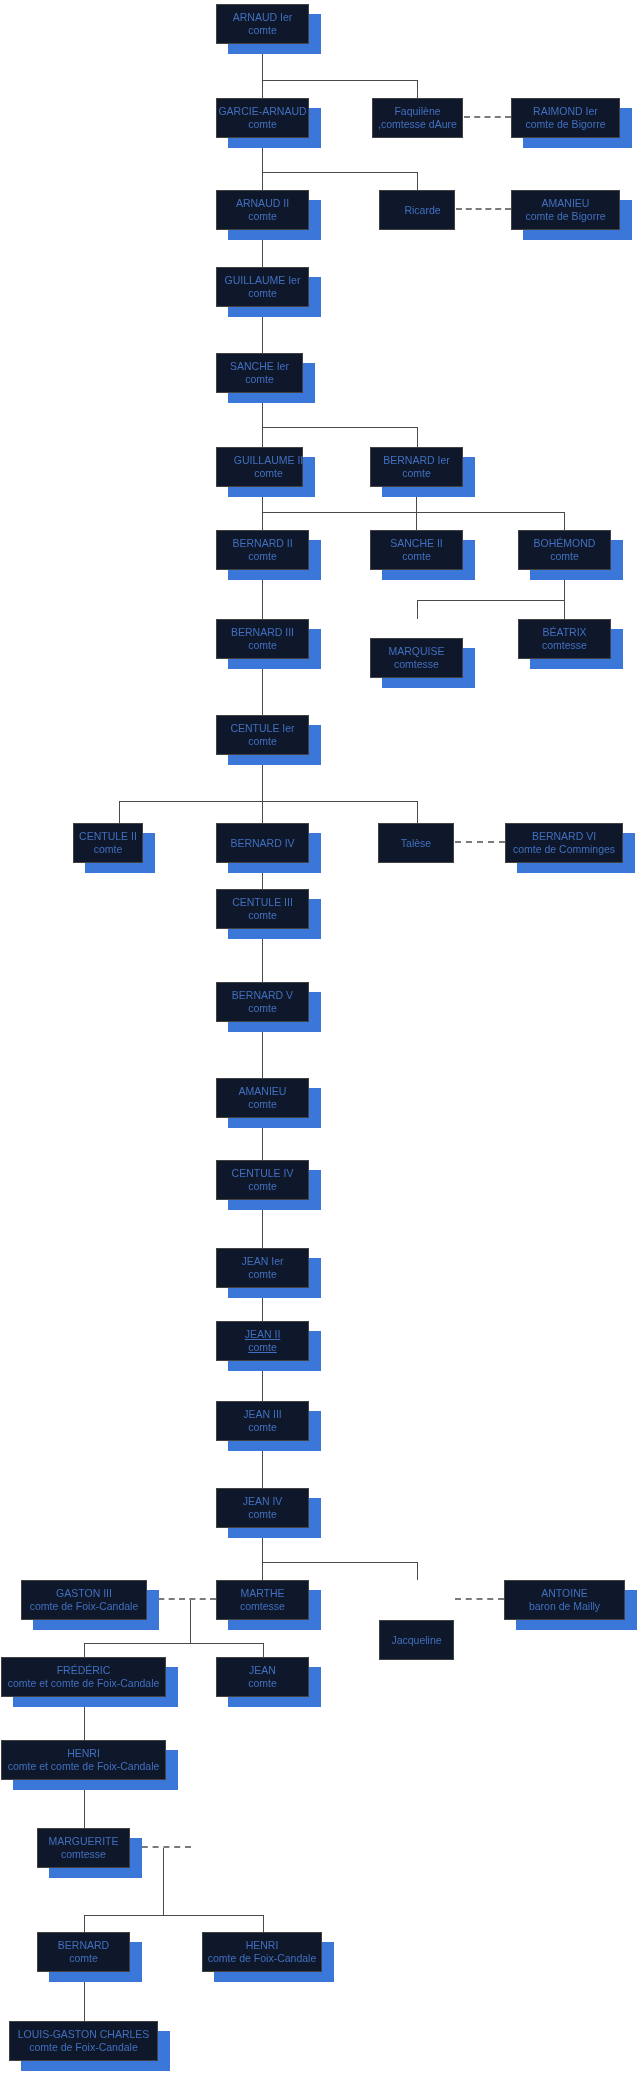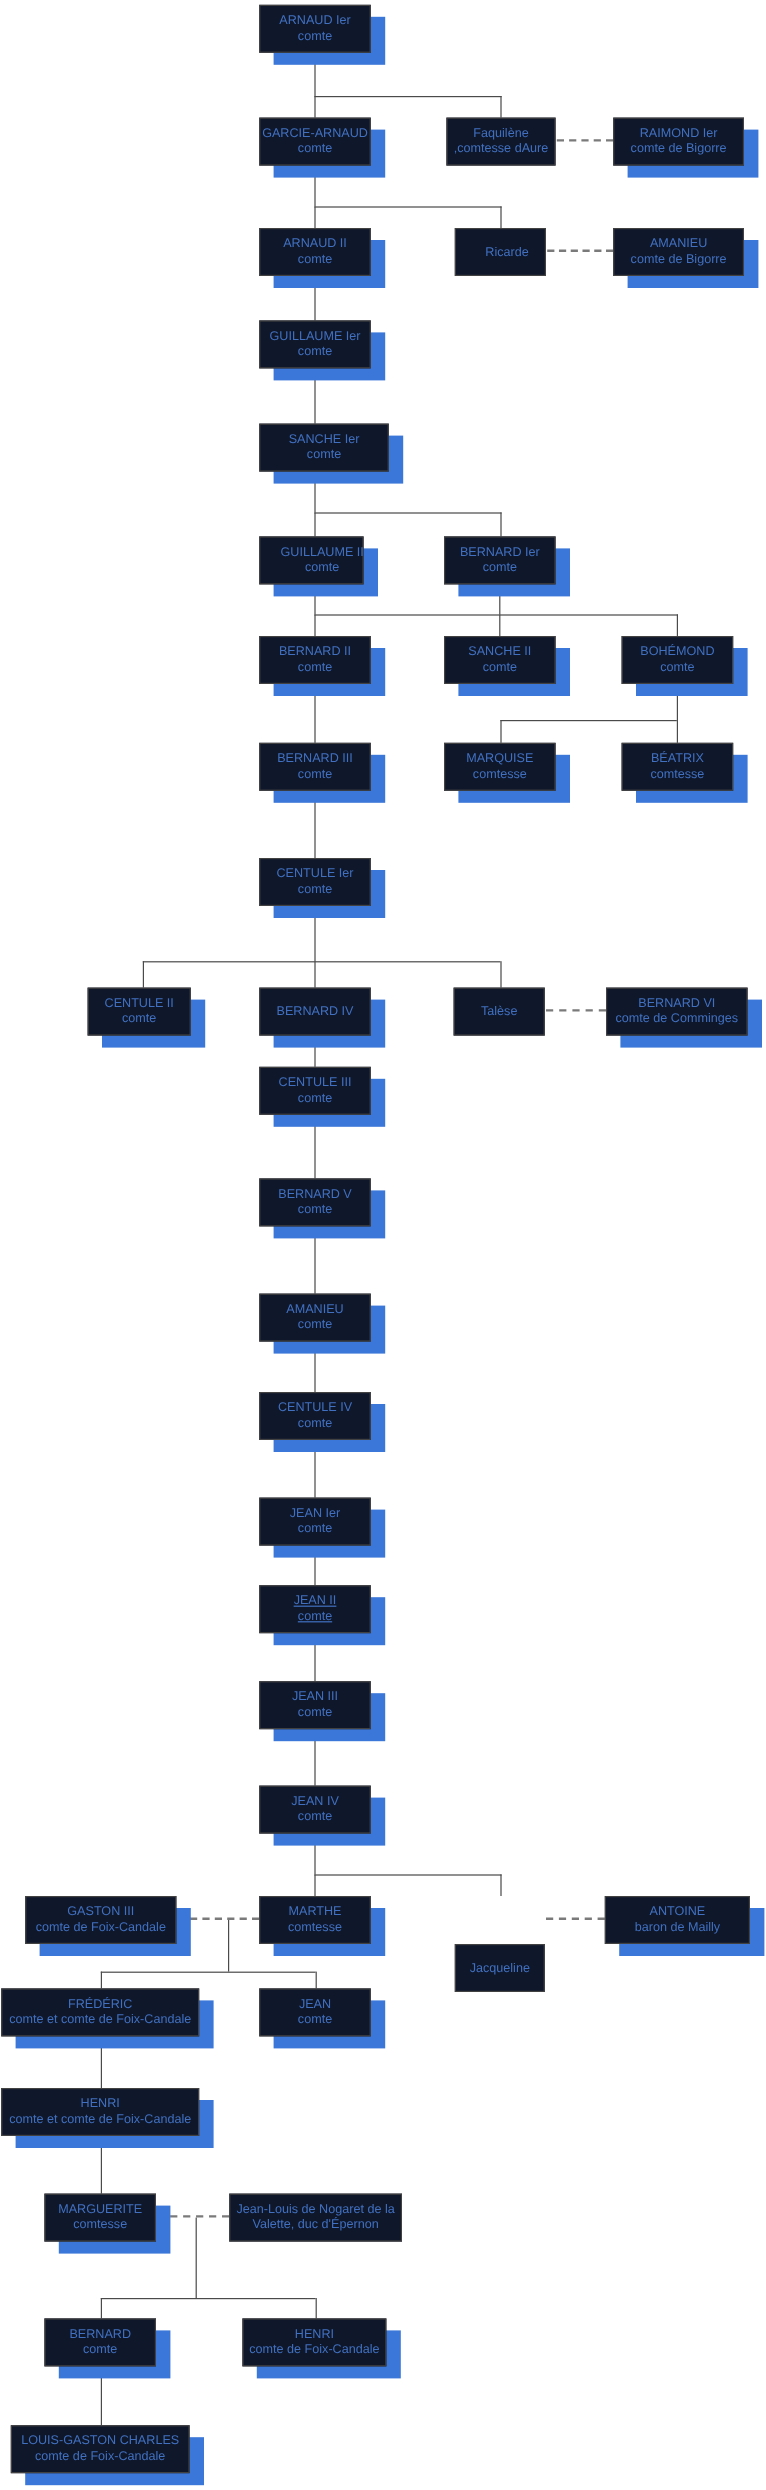--- a/index.html
+++ b/index.html
@@ -144,21 +144,21 @@
       <div class="person-name">Ricarde</div>
     </div>
     <div class="person-box shadowed" style="left: 511px; top: 190px; width: 109px; height: 40px;">
       <div class="person-name">AMANIEU</div>
       <div class="person-title">comte de Bigorre</div>
     </div>
     <div class="person-box shadowed" style="left: 216px; top: 267px; width: 93px; height: 40px;">
       <div class="person-name">GUILLAUME Ier</div>
       <div class="person-title">comte</div>
     </div>
-    <div class="person-box shadowed" style="left: 216px; top: 353px; width: 108px; height: 40px;">
+    <div class="person-box shadowed" style="left: 216px; top: 353px; width: 87px; height: 40px;">
       <div class="person-name">SANCHE Ier</div>
       <div class="person-title">comte</div>
     </div>
     <div class="person-box shadowed" style="left: 216px; top: 447px; width: 87px; height: 40px; padding-left: 20px;">
       <div class="person-name">GUILLAUME II</div>
       <div class="person-title">comte</div>
     </div>
     <div class="person-box shadowed" style="left: 370px; top: 447px; width: 93px; height: 40px;">
       <div class="person-name">BERNARD Ier</div>
       <div class="person-title">comte</div>
@@ -172,33 +172,33 @@
       <div class="person-title">comte</div>
     </div>
     <div class="person-box shadowed" style="left: 518px; top: 530px; width: 93px; height: 40px;">
       <div class="person-name">BOHÉMOND</div>
       <div class="person-title">comte</div>
     </div>
     <div class="person-box shadowed" style="left: 216px; top: 619px; width: 93px; height: 40px;">
       <div class="person-name">BERNARD III</div>
       <div class="person-title">comte</div>
     </div>
-    <div class="person-box shadowed" style="left: 370px; top: 619px; width: 93px; height: 40px;">
+    <div class="person-box shadowed" style="left: 370px; top: 638px; width: 93px; height: 40px;">
       <div class="person-name">MARQUISE</div>
       <div class="person-title">comtesse</div>
     </div>
     <div class="person-box shadowed" style="left: 518px; top: 619px; width: 93px; height: 40px;">
       <div class="person-name">BÉATRIX</div>
       <div class="person-title">comtesse</div>
     </div>
     <div class="person-box shadowed" style="left: 216px; top: 715px; width: 93px; height: 40px;">
       <div class="person-name">CENTULE Ier</div>
       <div class="person-title">comte</div>
     </div>
-    <div class="person-box shadowed" style="left: 73px; top: 823px; width: 86px; height: 40px; text-align: center;">
+    <div class="person-box shadowed" style="left: 73px; top: 823px; width: 70px; height: 40px; text-align: center;">
       <div class="person-name">CENTULE II</div>
       <div class="person-title">comte</div>
     </div>
     <div class="person-box shadowed" style="left: 216px; top: 823px; width: 93px; height: 40px;">
       <div class="person-name">BERNARD IV</div>
     </div>
     <div class="person-box" style="left: 378px; top: 823px; width: 76px; height: 40px;">
       <div class="person-name">Talèse</div>
     </div>
     <div class="person-box shadowed" style="left: 505px; top: 823px; width: 118px; height: 40px;">
@@ -261,24 +261,20 @@
       <div class="person-title">comte</div>
     </div>
     <div class="person-box shadowed" style="left: 1px; top: 1740px; width: 165px; height: 40px;">
       <div class="person-name">HENRI</div>
       <div class="person-title">comte et comte de Foix-Candale</div>
     </div>
     <div class="person-box shadowed" style="left: 37px; top: 1828px; width: 93px; height: 40px;">
       <div class="person-name">MARGUERITE</div>
       <div class="person-title">comtesse</div>
     </div>
-    <div class="person-box" style="left: 191px; top: 1828px; width: 144px; height: 40px;">
-      <div class="person-name">Jean-Louis de Nogaret de la</div>
-      <div class="person-title">Valette, duc d'Épernon</div>
-    </div>
     <div class="person-box shadowed" style="left: 37px; top: 1932px; width: 93px; height: 40px;">
       <div class="person-name">BERNARD</div>
       <div class="person-title">comte</div>
     </div>
     <div class="person-box shadowed" style="left: 202px; top: 1932px; width: 120px; height: 40px;">
       <div class="person-name">HENRI</div>
       <div class="person-title">comte de Foix-Candale</div>
     </div>
     <div class="person-box shadowed" style="left: 9px; top: 2021px; width: 149px; height: 40px;">
       <div class="person-name">LOUIS-GASTON CHARLES</div>

